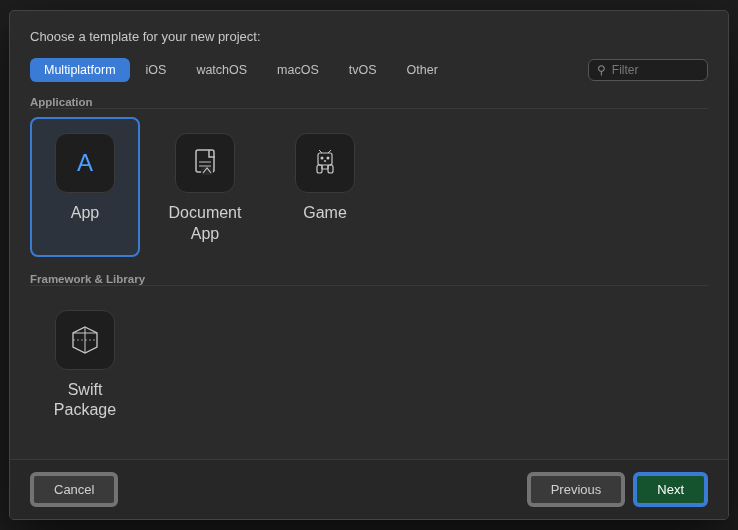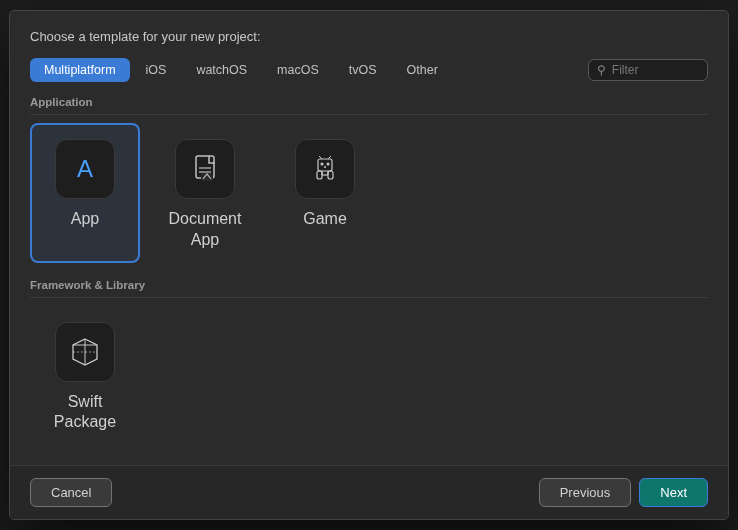--- a/index.html
+++ b/index.html
@@ -92,21 +92,20 @@
       overflow-y: auto;
       padding: 10px 20px;
     }
 
     .section-header {
       font-size: 11.5px;
       color: #999;
       font-weight: 600;
       margin-bottom: 8px;
       margin-top: 4px;
-      padding-bottom: 6px;
       border-bottom: 1px solid #3a3a3a;
     }
 
     .template-grid {
       display: flex;
       flex-wrap: wrap;
       gap: 10px;
       margin-bottom: 16px;
     }
 
@@ -152,28 +151,28 @@
       padding: 12px 20px;
       border-top: 1px solid #3a3a3a;
       background: #272727;
     }
 
     .btn {
       padding: 6px 20px;
       border-radius: 6px;
       font-size: 13px;
       cursor: pointer;
-      border: 1px solid #737373;
+      border: 4px solid #737373;
       background: #3a3a3a;
       color: #d0d0d0;
       font-family: inherit;
     }
 
     .btn-primary {
-      background: #0f766e;
+      background: #14532d;
       border-color: #3a7bd5;
       color: #fff;
     }
 
     .btn-group {
       display: flex;
       gap: 8px;
       margin-left: 24px;
     }
 

